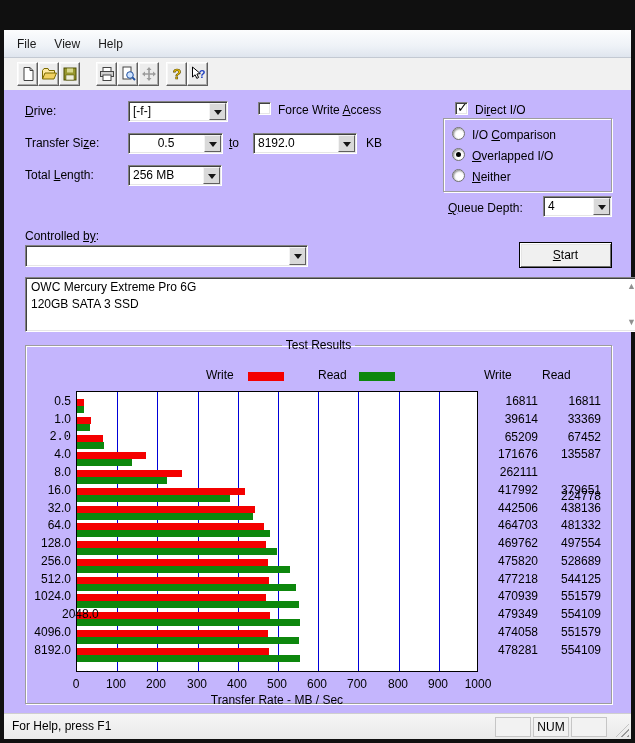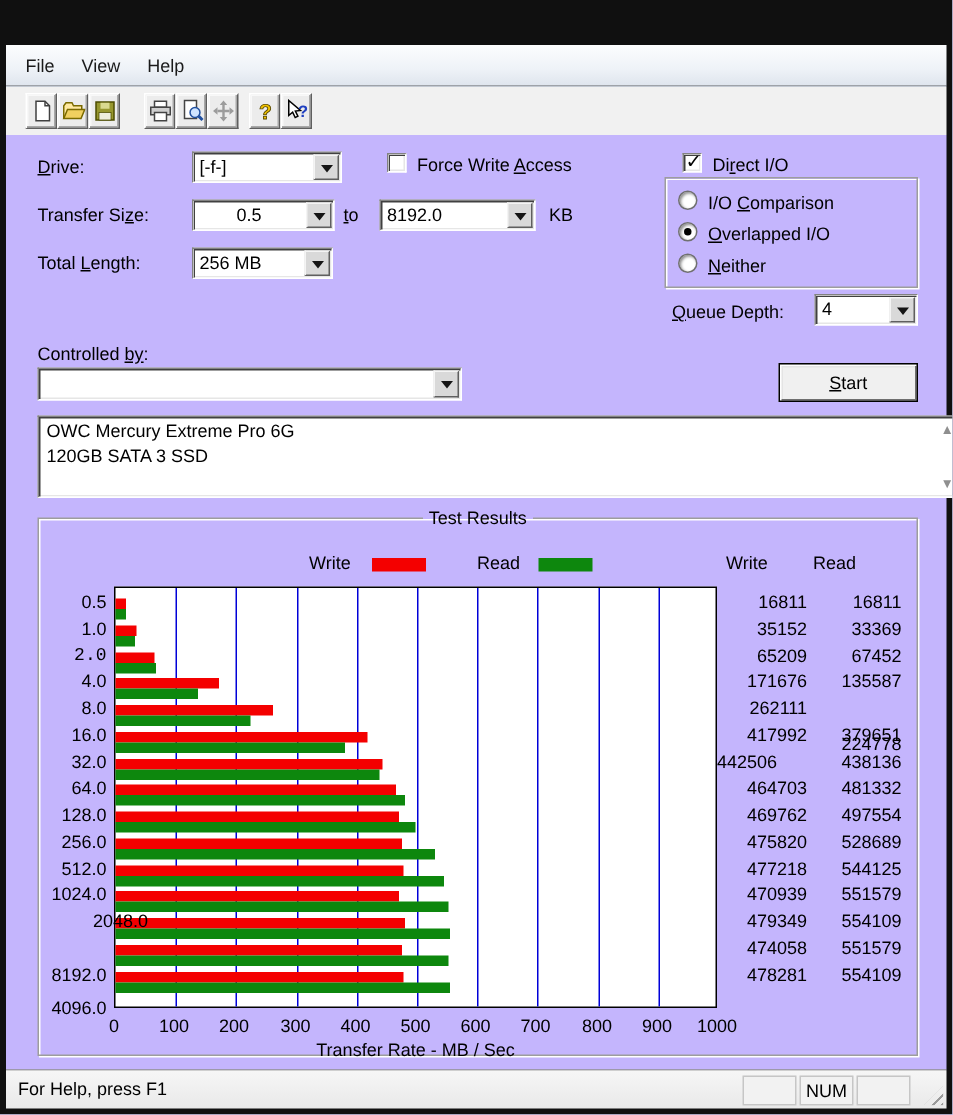--- a/index.html
+++ b/index.html
@@ -300,56 +300,56 @@
         <div class="x-tick" style="left: 231px;">500</div>
         <div class="x-tick" style="left: 271px;">600</div>
         <div class="x-tick" style="left: 311px;">700</div>
         <div class="x-tick" style="left: 352px;">800</div>
         <div class="x-tick" style="left: 392px;">900</div>
         <div class="x-tick" style="left: 432px;">1000</div>
         <div class="row-label" style="top: 42px;">0.5</div>
         <div class="vcell" style="left: 442px; top: 42px;">16811</div>
         <div class="vcell" style="left: 505px; top: 42px;">16811</div>
         <div class="row-label" style="top: 60px;">1.0</div>
-        <div class="vcell" style="left: 442px; top: 60px;">35152</div>
+        <div class="vcell" style="left: 442px; top: 60px;">39614</div>
         <div class="vcell" style="left: 505px; top: 60px;">33369</div>
         <div class="row-label" style="top: 78px; font-family: Liberation Mono, monospace;">2.0</div>
         <div class="vcell" style="left: 442px; top: 78px;">65209</div>
         <div class="vcell" style="left: 505px; top: 78px;">67452</div>
         <div class="row-label" style="top: 95px;">4.0</div>
         <div class="vcell" style="left: 442px; top: 95px;">171676</div>
         <div class="vcell" style="left: 505px; top: 95px;">135587</div>
         <div class="row-label" style="top: 113px;">8.0</div>
         <div class="vcell" style="left: 442px; top: 113px;">262111</div>
         <div class="vcell" style="left: 505px; top: 113px; margin-top: 24px;">224778</div>
         <div class="row-label" style="top: 131px;">16.0</div>
         <div class="vcell" style="left: 442px; top: 131px;">417992</div>
         <div class="vcell" style="left: 505px; top: 131px;">379651</div>
         <div class="row-label" style="top: 149px;">32.0</div>
-        <div class="vcell" style="left: 422px; top: 149px;">442506</div>
+        <div class="vcell" style="left: 442px; top: 149px;">442506</div>
         <div class="vcell" style="left: 505px; top: 149px;">438136</div>
         <div class="row-label" style="top: 166px;">64.0</div>
         <div class="vcell" style="left: 442px; top: 166px;">464703</div>
         <div class="vcell" style="left: 505px; top: 166px;">481332</div>
         <div class="row-label" style="top: 184px;">128.0</div>
         <div class="vcell" style="left: 442px; top: 184px;">469762</div>
         <div class="vcell" style="left: 505px; top: 184px;">497554</div>
         <div class="row-label" style="top: 202px;">256.0</div>
         <div class="vcell" style="left: 442px; top: 202px;">475820</div>
         <div class="vcell" style="left: 505px; top: 202px;">528689</div>
         <div class="row-label" style="top: 220px;">512.0</div>
         <div class="vcell" style="left: 442px; top: 220px;">477218</div>
         <div class="vcell" style="left: 505px; top: 220px;">544125</div>
         <div class="row-label" style="top: 237px;">1024.0</div>
         <div class="vcell" style="left: 442px; top: 237px;">470939</div>
         <div class="vcell" style="left: 505px; top: 237px;">551579</div>
         <div class="row-label" style="top: 255px; padding-left: 36px;">2048.0</div>
         <div class="vcell" style="left: 442px; top: 255px;">479349</div>
         <div class="vcell" style="left: 505px; top: 255px;">554109</div>
-        <div class="row-label" style="top: 273px; margin-top: 40px;">4096.0</div>
+        <div class="row-label" style="top: 273px;">4096.0</div>
         <div class="vcell" style="left: 442px; top: 273px;">474058</div>
         <div class="vcell" style="left: 505px; top: 273px;">551579</div>
         <div class="row-label" style="top: 291px;">8192.0</div>
         <div class="vcell" style="left: 442px; top: 291px;">478281</div>
         <div class="vcell" style="left: 505px; top: 291px;">554109</div>
       </fieldset>
   </div>
 
   <div class="statusbar">
     <span class="status-msg">For Help, press F1</span>

